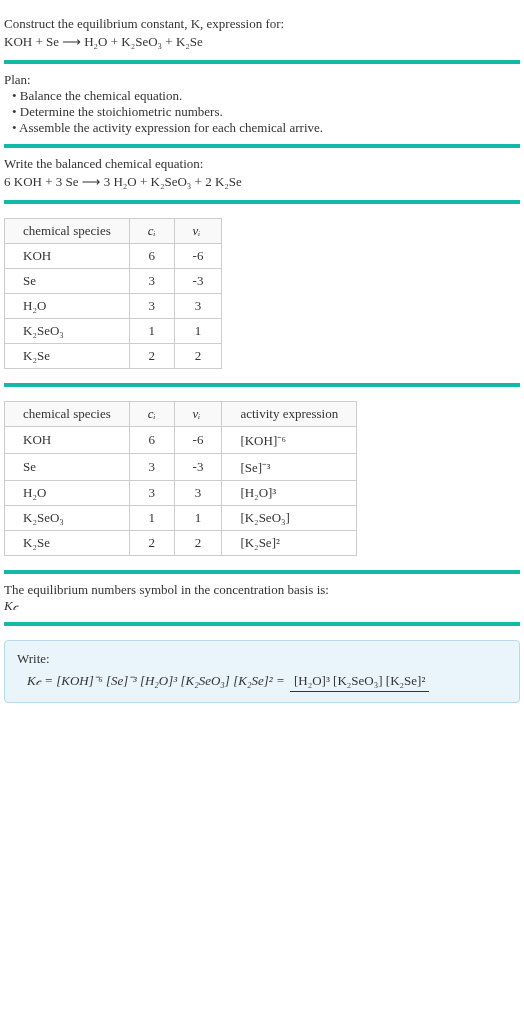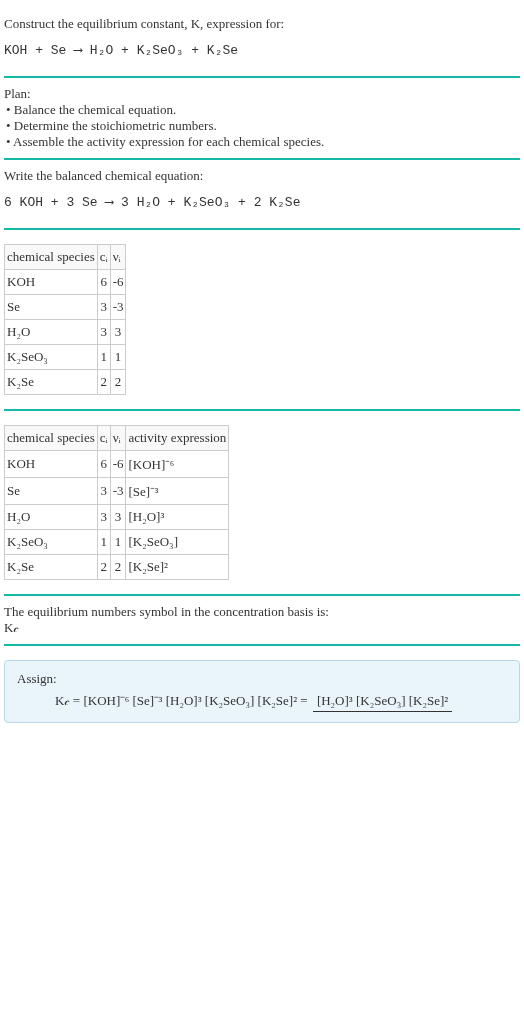--- a/index.html
+++ b/index.html
@@ -9,63 +9,63 @@
     }
     body {
       font-family: Georgia, 'Times New Roman', serif;
       font-size: 13px;
       color: #333;
       background: #fff;
       width: 524px;
       padding: 8px 4px;
     }
     .section {
-      border-bottom: 2px solid #14b8a6;
+      border-bottom: 4px solid #14b8a6;
       padding: 8px 0;
     }
     .section:last-of-type {
       border-bottom: none;
     }
     .equation {
-      margin: 10px 0;
-      font-family: Liberation Mono, monospace;
+      margin: 2px 0;
     }
     .list-item {
-      margin-left: 2px;
+      margin-left: 8px;
     }
     table {
       border-collapse: collapse;
       margin: 6px 0;
     }
     th, td {
       border: 1px solid #ccc;
-      padding: 4px 2px;
+      padding: 4px 18px;
       text-align: left;
       font-weight: normal;
     }
     th {
       background: #f9f9f9;
     }
     td.center {
       text-align: center;
     }
     .answer-box {
       background: #eaf4fb;
       border: 1px solid #b8d8ec;
       border-radius: 4px;
       padding: 10px 12px;
       margin-top: 6px;
     }
     .answer-label {
       margin-bottom: 6px;
     }
     .indent {
-      margin-left: 38px;
+      margin-left: 10px;
     }
     .italic {
+      font-style: italic;
     }
     .frac {
       display: inline-block;
       vertical-align: middle;
       text-align: center;
       margin: 0 2px;
       font-family: Liberation Serif, serif;
     }
     .frac .num {
       display: block;
@@ -85,21 +85,21 @@
 
 <div class="section">
   <div><span>Construct the equilibrium constant, K, expression for:</span></div>
   <div class="equation">KOH + Se  ⟶  H₂O + K₂SeO₃ + K₂Se</div>
 </div>
 
 <div class="section">
   <div>Plan:</div>
   <div class="list-item">• Balance the chemical equation.</div>
   <div class="list-item">• Determine the stoichiometric numbers.</div>
-  <div class="list-item">• Assemble the activity expression for each chemical species.</div>
+  <div class="list-item">• Assemble the activity expression for each chemical arrive.</div>
 </div>
 
 <div class="section">
   <div>Write the balanced chemical equation:</div>
   <div class="equation">6 KOH + 3 Se  ⟶  3 H₂O + K₂SeO₃ + 2 K₂Se</div>
 </div>
 
 <div class="section">
   <table>
     <tbody>
@@ -180,21 +180,21 @@
     </table>
 </div>
 
 <div class="section">
   <div>The equilibrium numbers symbol in the concentration basis is:</div>
   <div class="italic">K𝒸</div>
 </div>
 
 <div class="section">
   <div class="answer-box">
-    <div class="answer-label">Assign:</div>
+    <div class="answer-label">Write:</div>
     <div class="indent nowrap">
       <span class="italic">K𝒸 = [KOH]⁻⁶ [Se]⁻³ [H₂O]³ [K₂SeO₃] [K₂Se]² = </span>
       <span class="frac">
         <span class="num">[H₂O]³ [K₂SeO₃] [K₂Se]²</span>
       </span>
     </div>
   </div>
 </div>
 
 </body></html>

